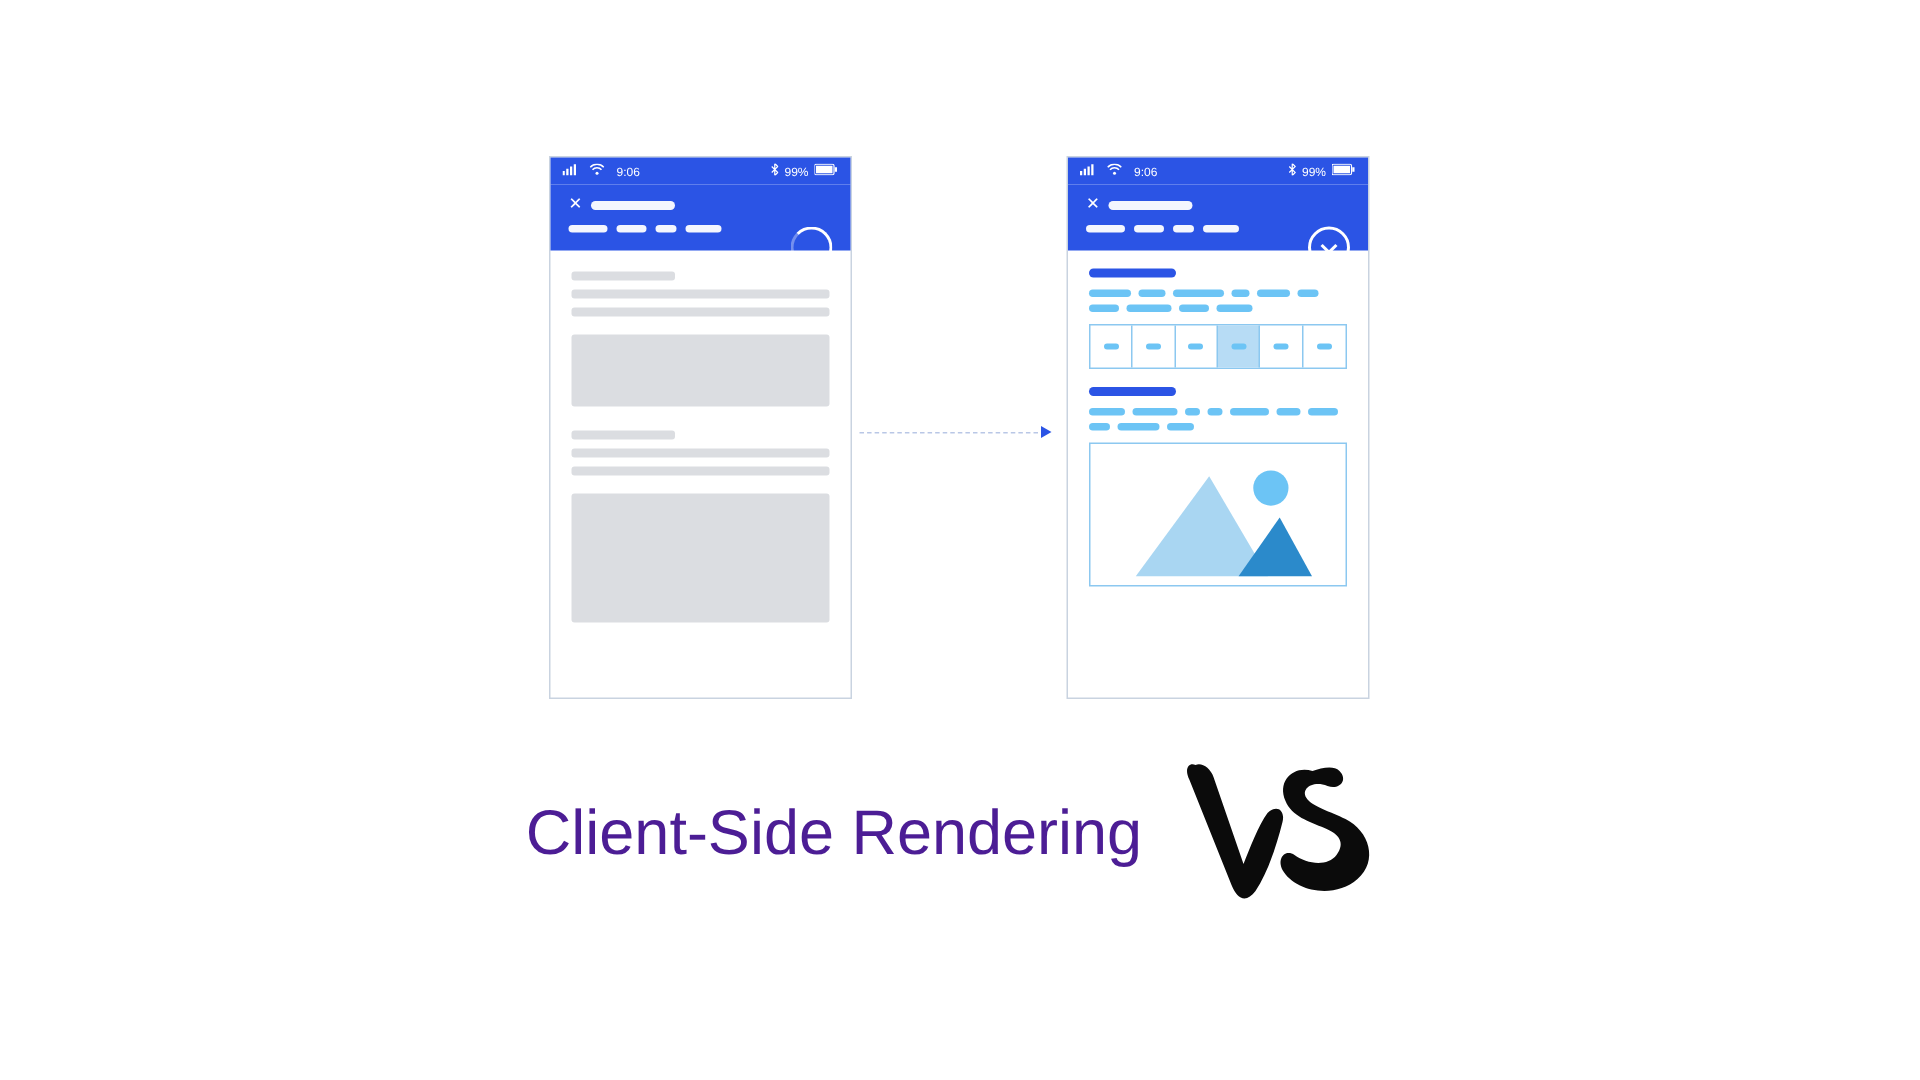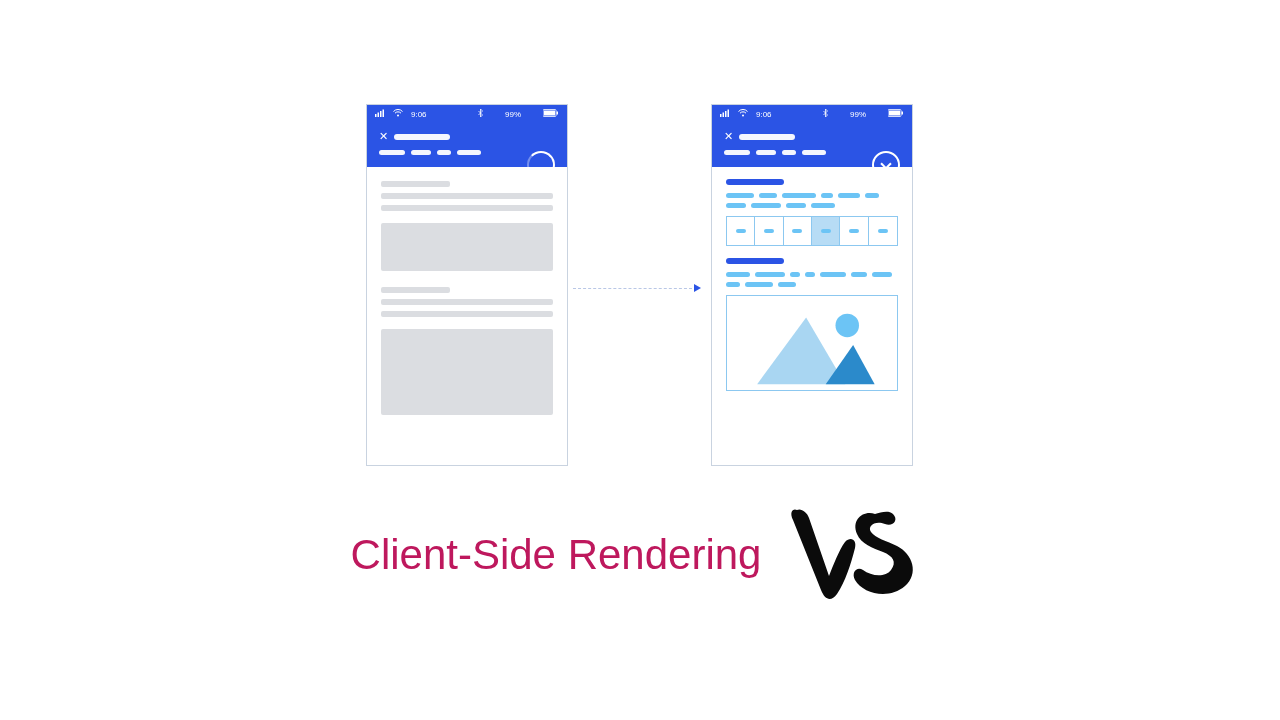--- a/index.html
+++ b/index.html
@@ -35,21 +35,21 @@
     height: 18px;
     background: #2B54E5;
     display: flex;
     align-items: center;
     justify-content: space-between;
     padding: 0 8px;
     color: #fff;
     font-size: 8px;
   }
   .sb-left, .sb-right { display: flex; align-items: center; gap: 8px; }
-  .sb-right { gap: 22px; }
+  .sb-right { gap: 4px; }
 
   
   .header {
     background: #2B54E5;
     padding: 8px 12px 12px 12px;
     position: relative;
   }
   .header-toprow { display: flex; align-items: center; gap: 6px; margin-bottom: 8px; }
   .x-icon { color: #fff; font-size: 11px; line-height: 1; }
   .pill { background: #fff; border-radius: 4px; height: 6px; opacity: 0.95; }
@@ -143,21 +143,21 @@
   .labels {
     position: absolute;
     left: 0; right: 0;
     top: 490px;
     display: flex;
     align-items: center;
     justify-content: center;
     gap: 18px;
   }
   .label-text {
-    color: #be185d;
+    color: #4c1d95;
     font-size: 42px;
     font-weight: 400;
     white-space: nowrap;
   }
   .vs-wrap {
     width: 150px;
     display: flex;
     align-items: center;
     justify-content: center;
   }

